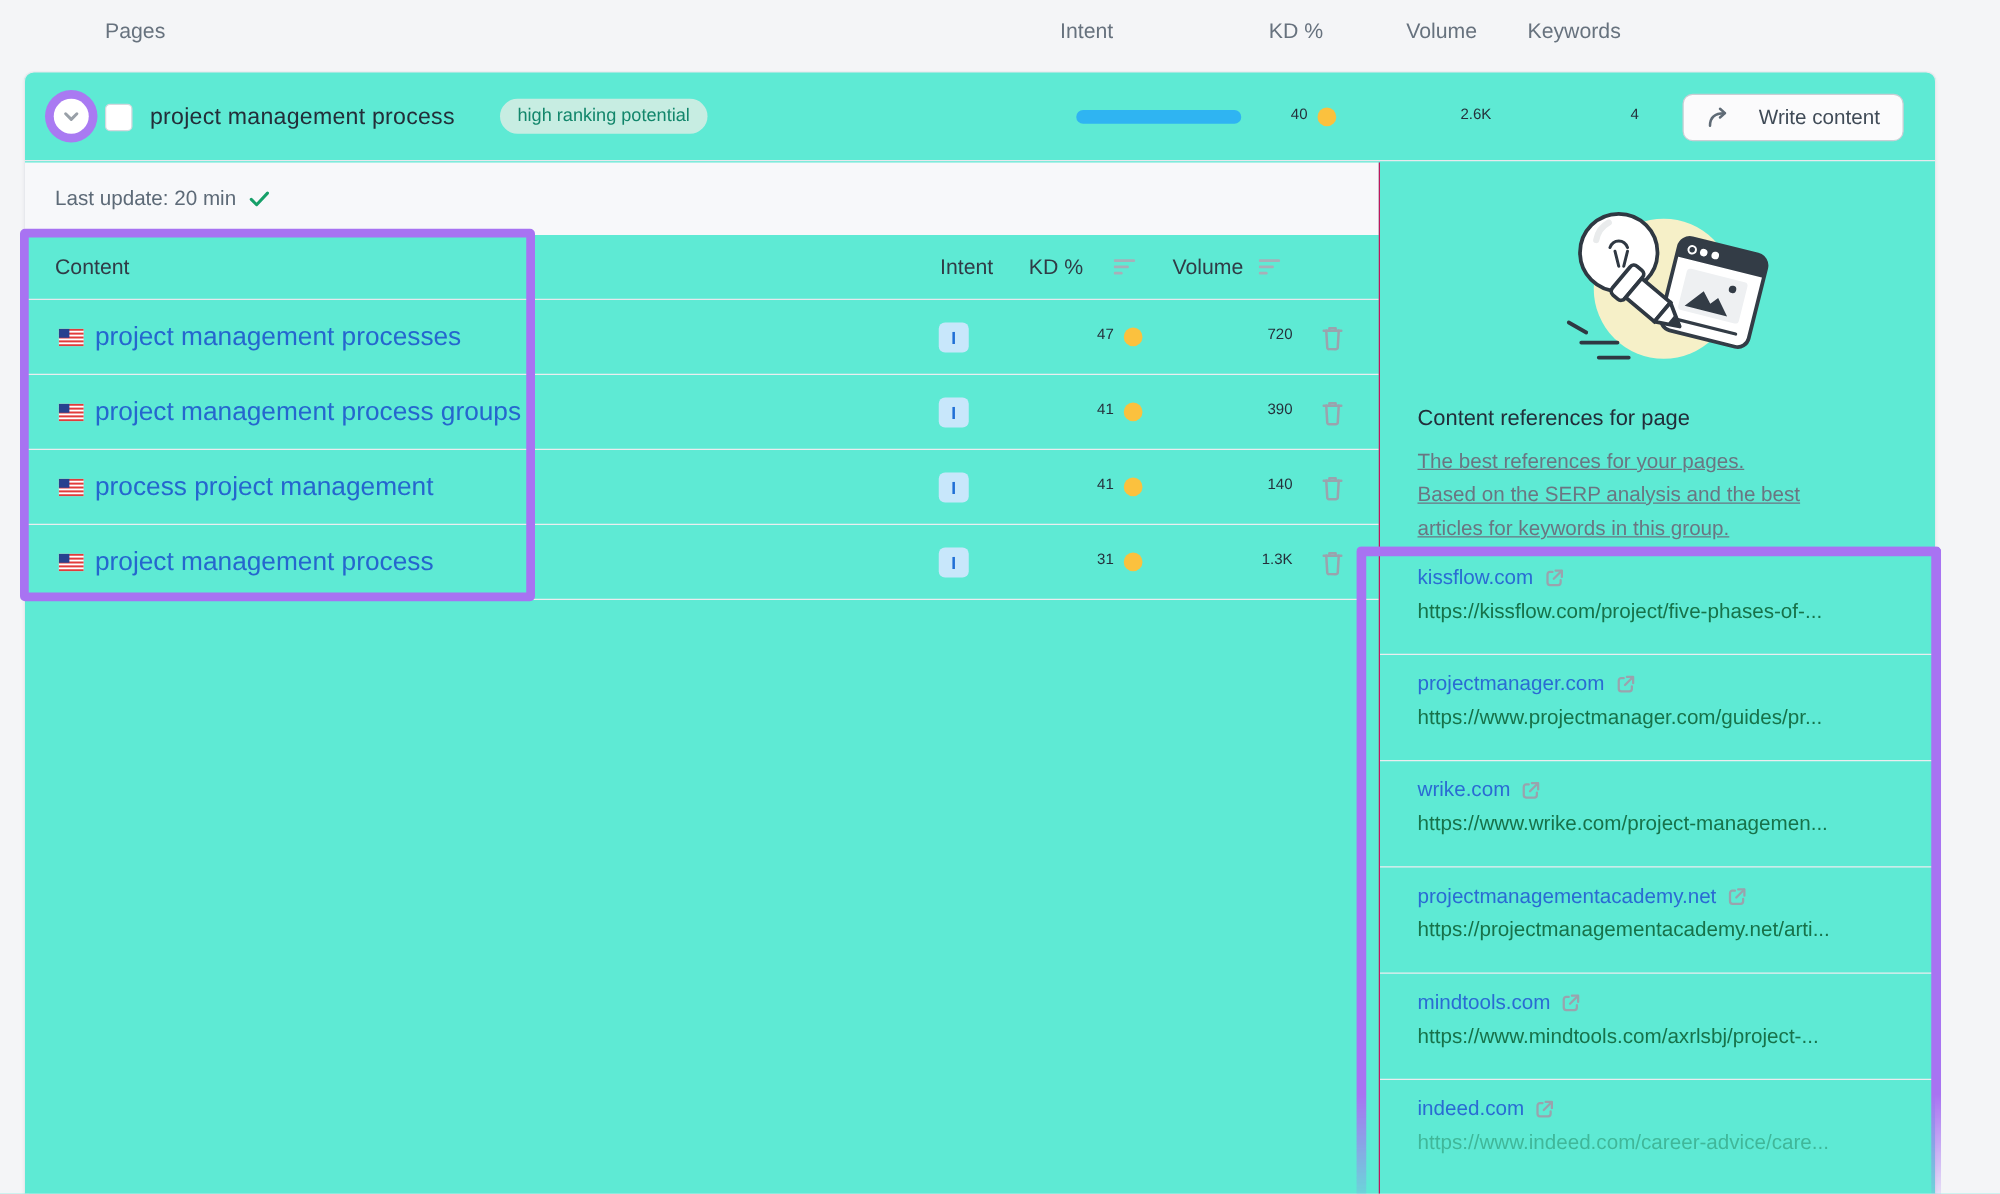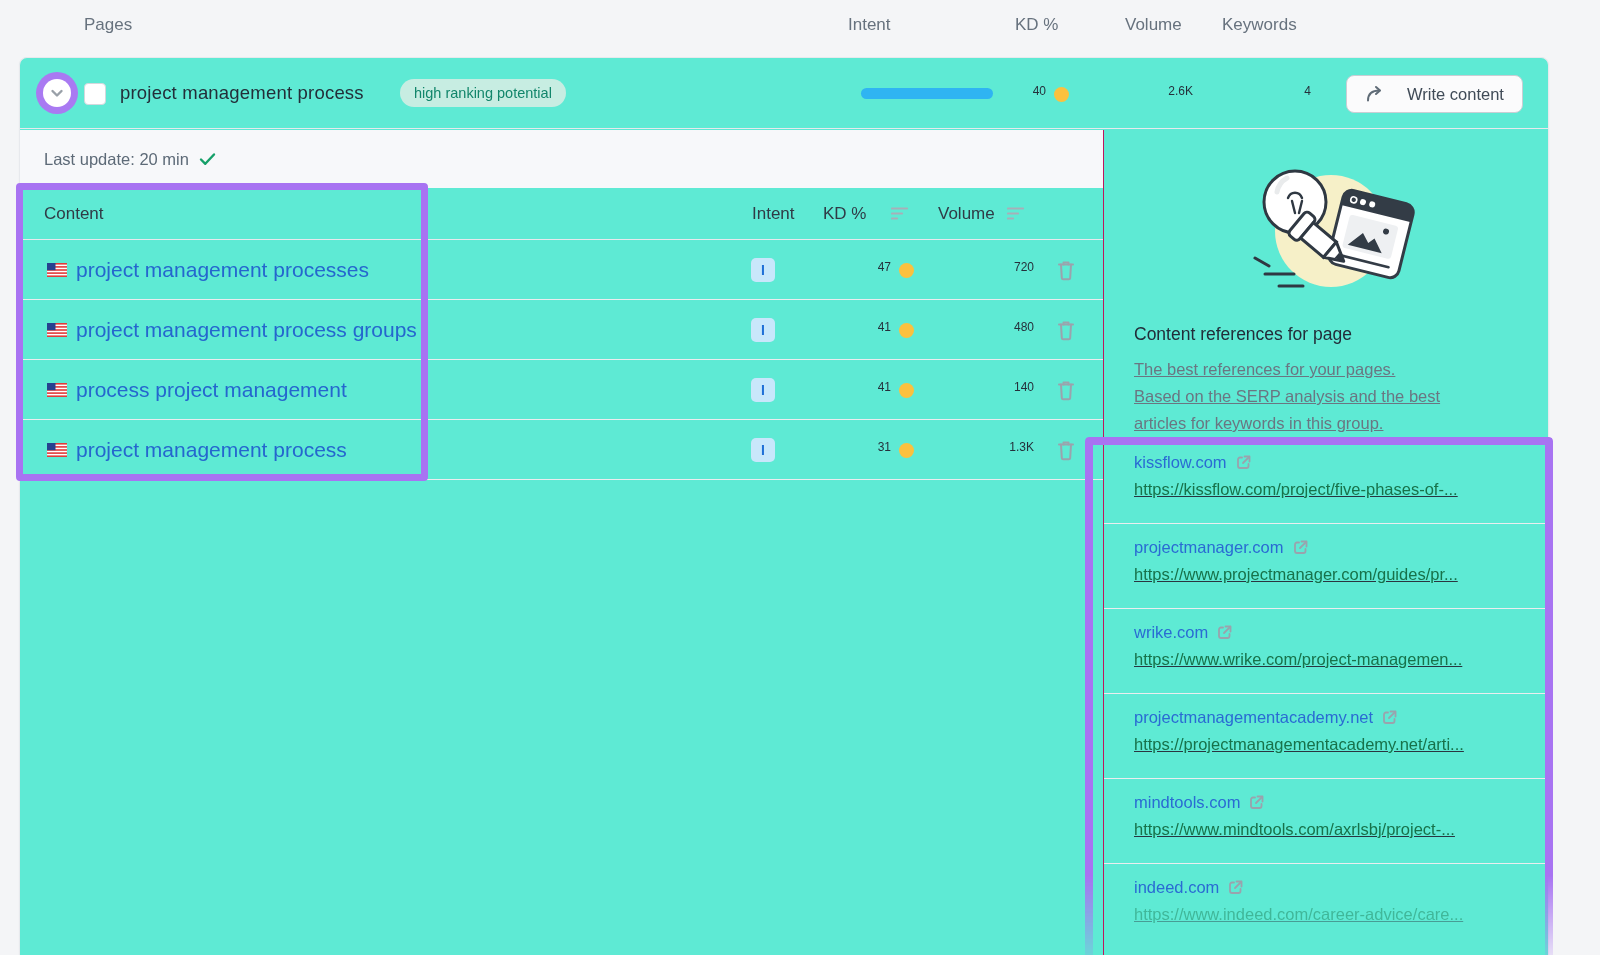--- a/index.html
+++ b/index.html
@@ -104,21 +104,21 @@
   .cell-kd  { position:absolute; right:212px; top:20px; }
   .cell-dot { position:absolute; left:879px; top:22px; }
   .cell-vol { position:absolute; right:69px; top:20px;margin-left:36px; }
   .trash-btn { position:absolute; left:1036px; top:19px; cursor:pointer; }
 
   
   .illus { position:absolute; left:50%; top:26px; transform:translateX(-50%); }
   .rp-title { position:absolute; left:30px; top:194px; font-size:17.5px; font-weight:500; color:#222D39; }
   .rp-desc  { position:absolute; left:30px; top:226px; font-size:16.5px; color:#6A7682; line-height:27px; }
   .rp-desc span { display:block;text-decoration:underline; }
-  .ref-list { position:absolute; left:0; right:0; top:309px;text-decoration:underline; }
+  .ref-list { position:absolute; left:0; right:0; top:309px; }
   .ref-item { height:85px; padding:14px 0 0 30px; border-bottom:1px solid #EBEDEF; }
   .ref-item:last-child { border-bottom:none; }
   .ref-domain {
     font-size:16.5px; color:#2A6BD3; cursor:pointer; display:inline-flex;
     align-items:center; gap:8px; text-decoration:none;
   }
   .ref-url { margin-top:8px; font-size:16.5px; color:#17724A; white-space:nowrap; }
   .ref-item:last-child .ref-url { opacity:.42; }
 
   
@@ -235,21 +235,21 @@
       </div>
 
       <div class="kw-row">
         <svg class="flag" width="20" height="14" viewBox="0 0 20 14">
             <use href="#i-flag"></use>
           </svg>
         <a class="kw-link">project management process groups</a>
         <span class="intent-badge">I</span>
         <span class="num cell-kd">41</span>
         <span class="cell-dot"><span class="kd-dot"></span></span>
-        <span class="num cell-vol">480</span>
+        <span class="num cell-vol">390</span>
         <svg class="trash-btn" width="20" height="22" viewBox="0 0 20 22">
             <use href="#i-trash"></use>
           </svg>
       </div>
 
       <div class="kw-row">
         <svg class="flag" width="20" height="14" viewBox="0 0 20 14">
             <use href="#i-flag"></use>
           </svg>
         <a class="kw-link">process project management</a>

